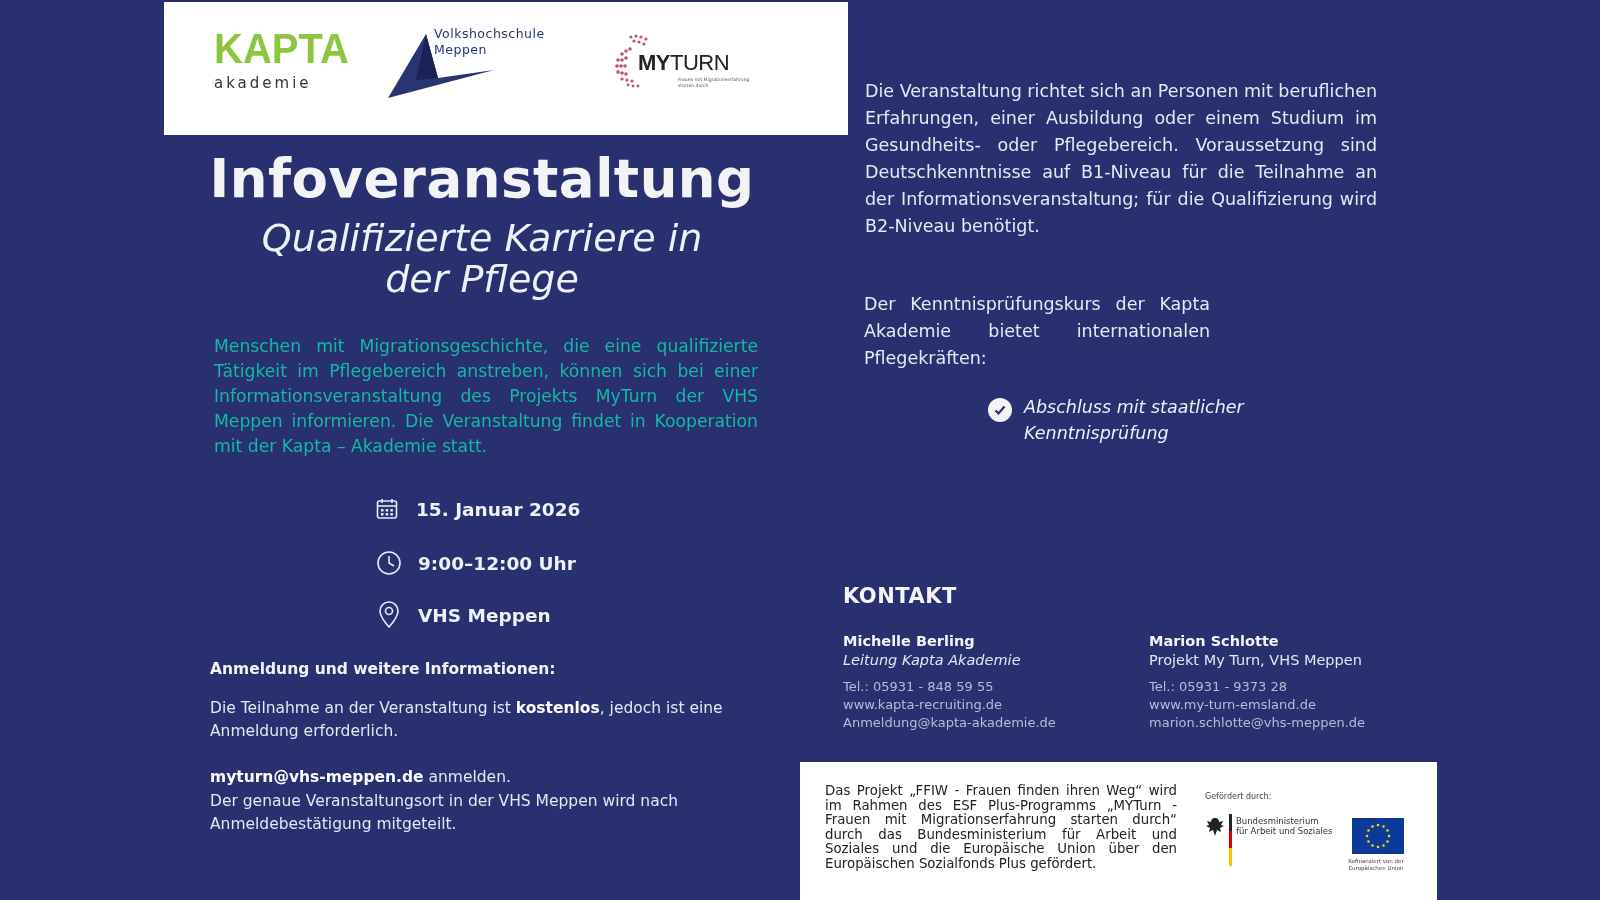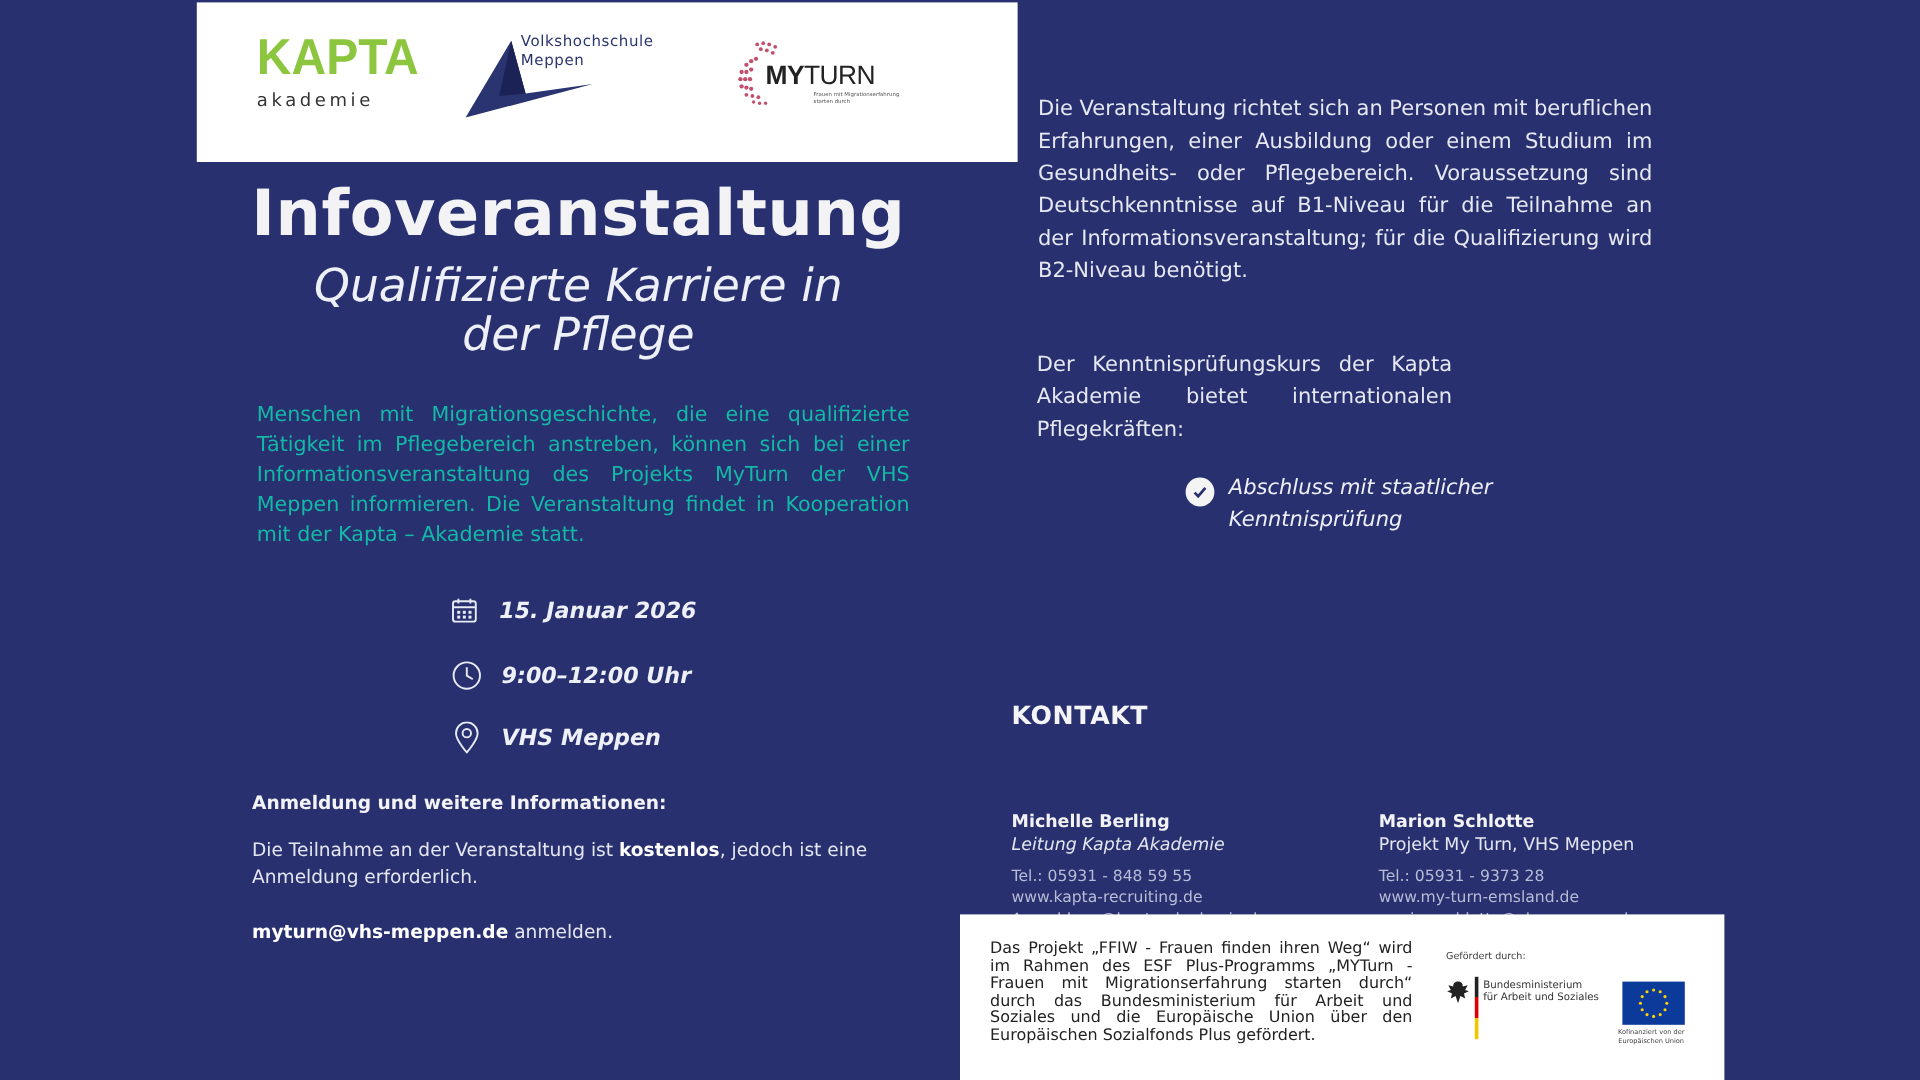--- a/index.html
+++ b/index.html
@@ -56,21 +56,21 @@
     font-style: italic; font-size: 38px; line-height: 41px; color: #eef0f7;
     font-weight: 300;
   }
   .intro {
     left: 214px; top: 334px; width: 544px; text-align: justify;
     font-size: 17.2px; line-height: 25px; color: #14b8a6;
   }
   .detail-row { display: flex; align-items: center; }
   .detail-row .ico { width: 30px; height: 30px; margin-right: 14px; display:flex; align-items:center; justify-content:center; }
   .detail-text {
-    font-style: italic; font-weight: bold; font-size: 18.5px; color: #eef0f7;
+    font-weight: bold; font-size: 18.5px; color: #eef0f7;
   }
   .d1 { left: 372px; top: 494px; }
   .d2 { left: 374px; top: 548px; }
   .d3 { left: 374px; top: 600px; }
 
   .reg-heading {
     left: 210px; top: 660px; font-weight: bold; font-size: 15.5px; color: #f3f3f6;
   }
   .reg-text {
     left: 210px; top: 697px; width: 520px; font-size: 15.5px; line-height: 23px; color: #e4e6f0;
@@ -100,21 +100,21 @@
   .benefit-text {
     font-style: italic; font-size: 17.5px; line-height: 25.5px; color: #eef0f7;
   }
 
   .contact-heading {
     left: 843px; top: 584px; font-weight: bold; font-size: 21px; letter-spacing: 0.5px; color: #f5f5f8; text-align: right;
   }
   .contact { top: 632px; width: 300px; }
   .c1 { left: 843px; }
   .c2 { left: 1149px; }
-  .contact-name { font-weight: bold; font-size: 14.5px; color: #f3f3f6; line-height: 19px; margin-top: 44px; }
+  .contact-name { font-weight: bold; font-size: 14.5px; color: #f3f3f6; line-height: 19px; }
   .contact-role { font-size: 14.5px; line-height: 19px; color: #e4e6f0; }
   .c1 .contact-role { font-style: italic; }
   .contact-lines { margin-top: 8px; font-size: 13px; line-height: 18px; color: #b7bcd6; }
 
   
   .footer {
     left: 800px; top: 762px; width: 637px; height: 140px; background: #ffffff;
   }
   .footer-text {
     position: absolute; left: 25px; top: 22px; width: 352px; text-align: justify;
@@ -228,20 +228,21 @@
   </span>
   <span class="detail-text">VHS Meppen</span>
 </div>
 
 <div class="abs reg-heading">Anmeldung und weitere Informationen:</div>
 <div class="abs reg-text">
   <span>Die Teilnahme an der Veranstaltung ist </span><b>kostenlos</b><span>, jedoch ist eine Anmeldung erforderlich.</span>
 </div>
 <div class="abs reg-text2">
   <div><b>myturn@vhs-meppen.de</b><span> anmelden.</span></div>
+  <div>Der genaue Veranstaltungsort in der VHS Meppen wird nach Anmeldebestätigung mitgeteilt.</div>
 </div>
 
 <div class="abs target">Die Veranstaltung richtet sich an Personen mit beruflichen Erfahrungen, einer Ausbildung oder einem Studium im Gesundheits- oder Pflegebereich. Voraussetzung sind Deutschkenntnisse auf B1-Niveau für die Teilnahme an der Informationsveranstaltung; für die Qualifizierung wird B2-Niveau benötigt.</div>
 
 <div class="abs course-intro">Der Kenntnisprüfungskurs der Kapta Akademie bietet internationalen Pflegekräften:</div>
 
 <div class="abs benefits">
   <div class="benefit">
     <span class="chk">
       <svg width="14" height="14" viewBox="0 0 14 14">

